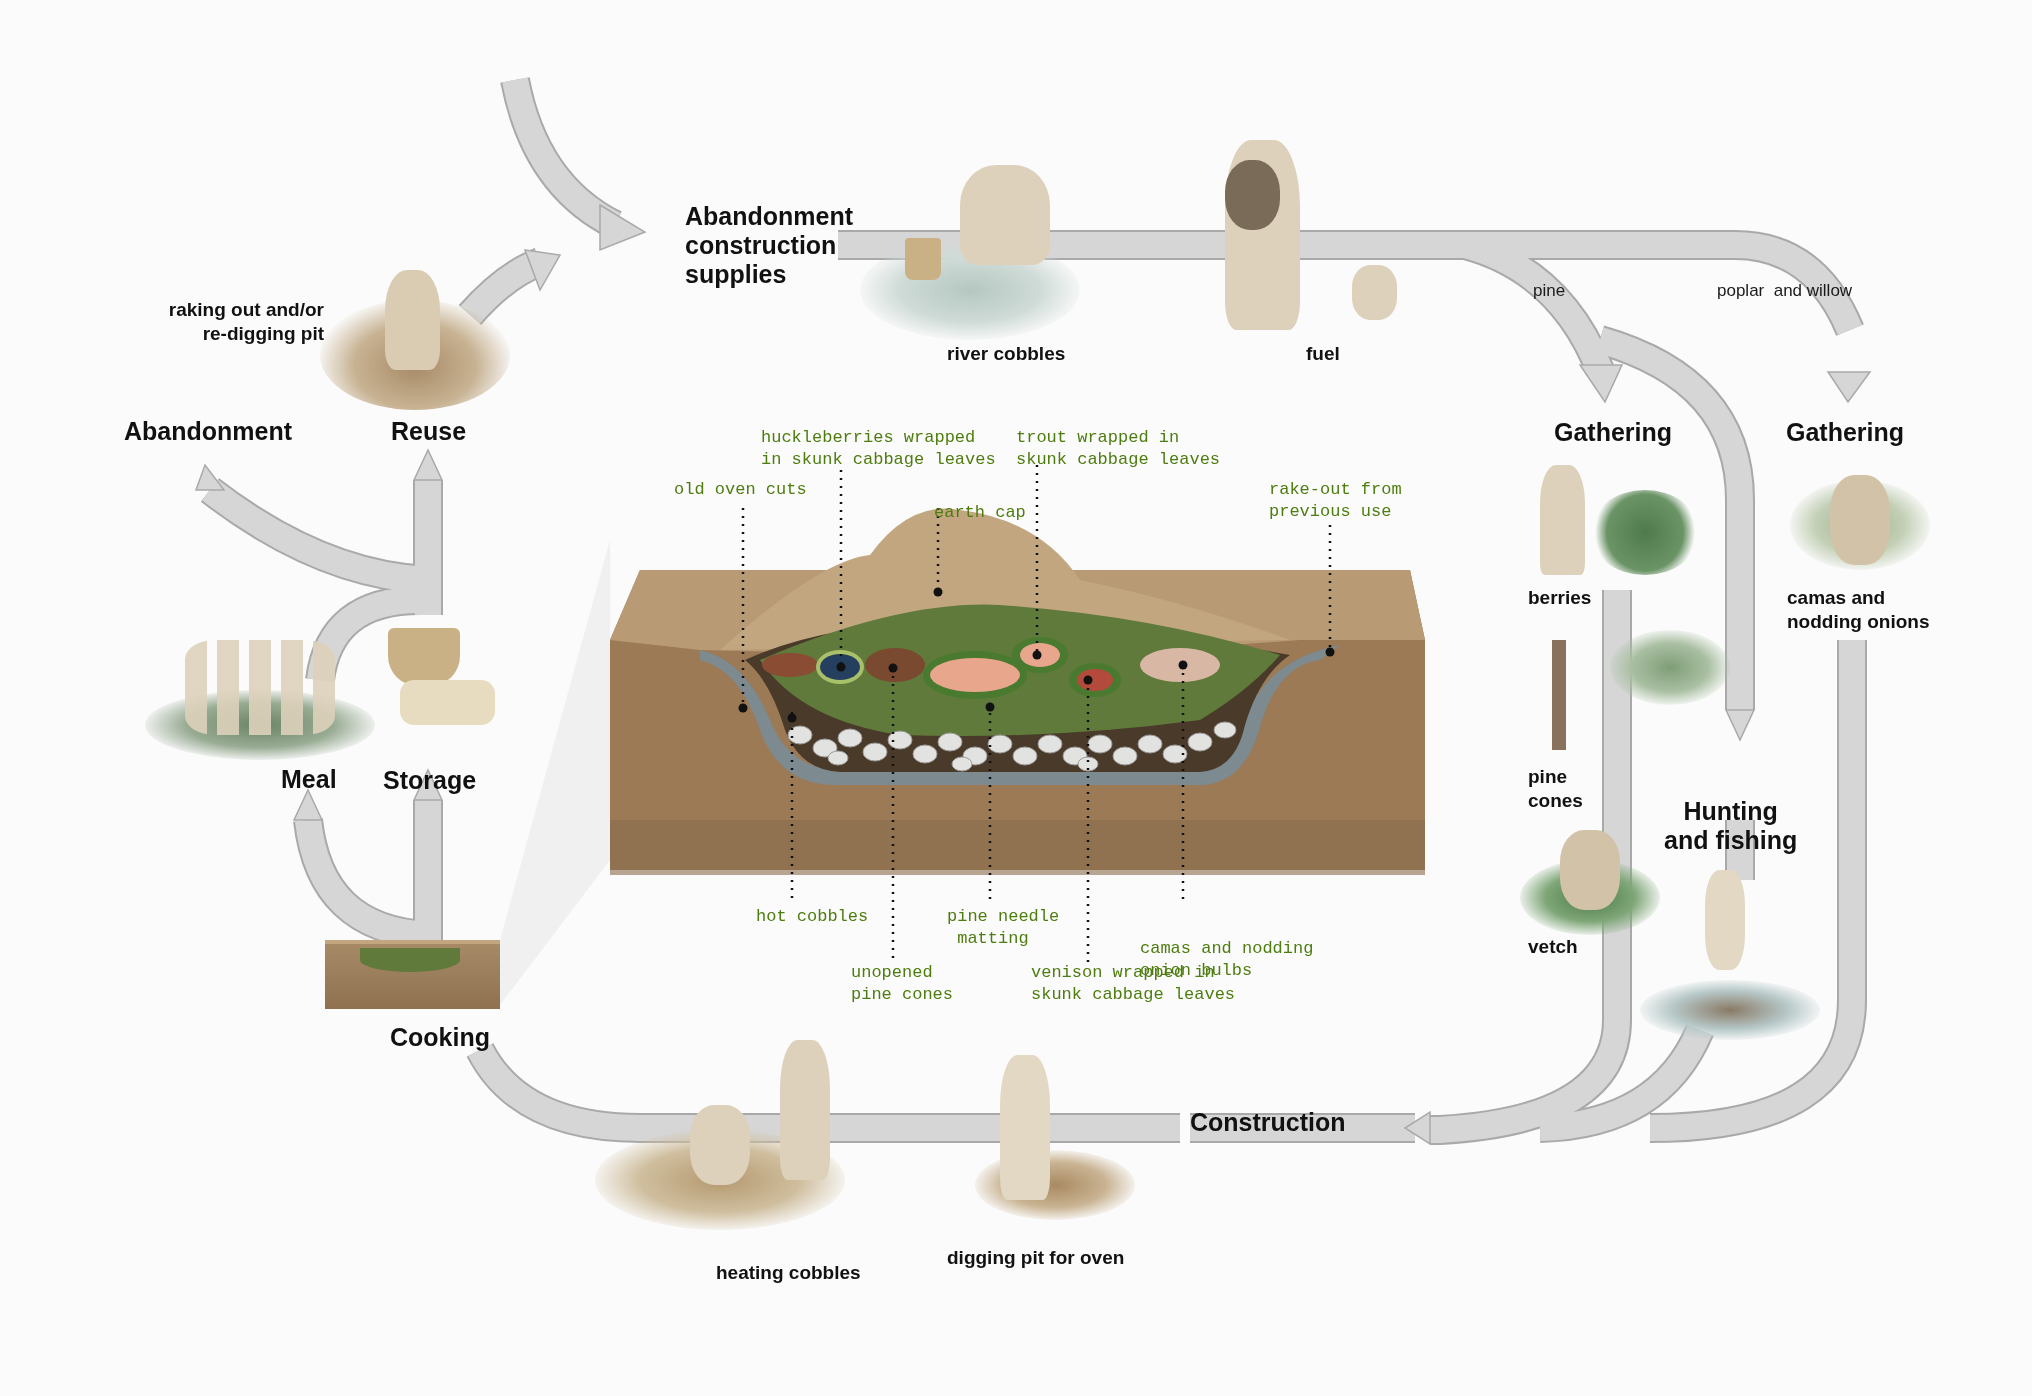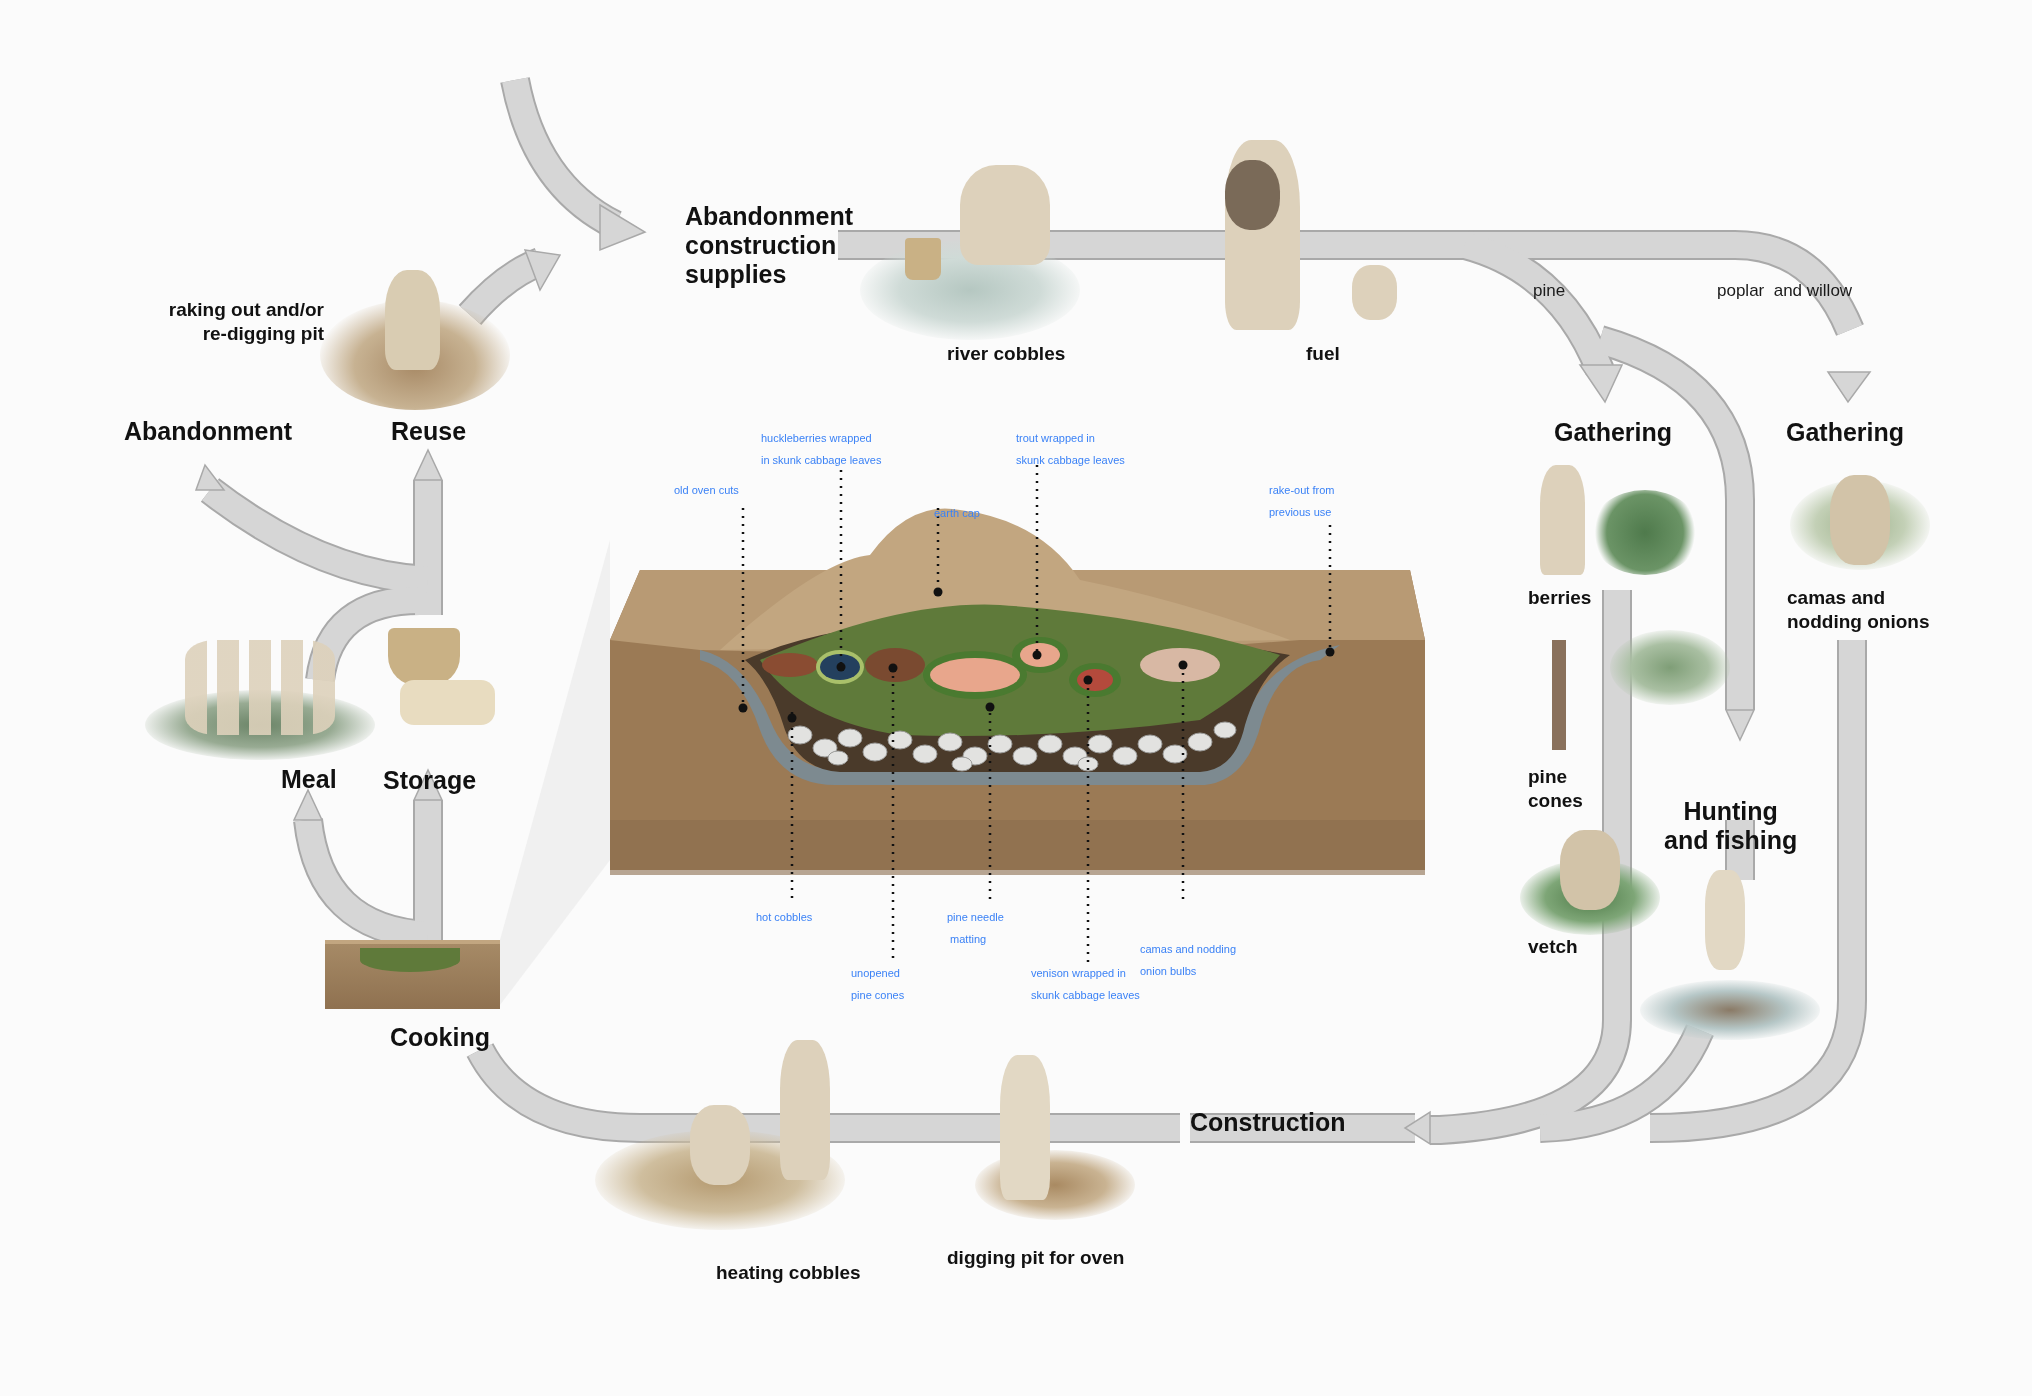--- a/index.html
+++ b/index.html
@@ -5,21 +5,21 @@
   html, body { margin: 0; padding: 0; }
   body {
     width: 2032px; height: 1396px; position: relative; overflow: hidden;
     background: #fbfbfb;
     font-family: "Liberation Sans", sans-serif;
     color: #111;
   }
   .abs { position: absolute; }
   .stage-title { position: absolute; font-weight: bold; font-size: 25px; line-height: 29px; color: #111; white-space: nowrap; }
   .sub-label { position: absolute; font-weight: bold; font-size: 19px; line-height: 24px; color: #111; white-space: nowrap; }
-  .part-label { position: absolute; font-size: 11px; line-height: 22px; color: #3b82f6; white-space: nowrap; }
+  .part-label { position: absolute; font-size: 17px; line-height: 22px; color: #4d7c0f; white-space: nowrap; font-family: Liberation Mono, monospace; }
   .branch-label { position: absolute; font-size: 17px; line-height: 22px; color: #1a1a1a; white-space: nowrap; }
   svg.layer { position: absolute; left: 0; top: 0; }
   .vignette { position: absolute; border-radius: 50%; }
 </style>
 </head>
 <body>
 
 <svg class="layer" width="2032" height="1396">
   <defs>
     <linearGradient id="barFade" x1="0" x2="1">

